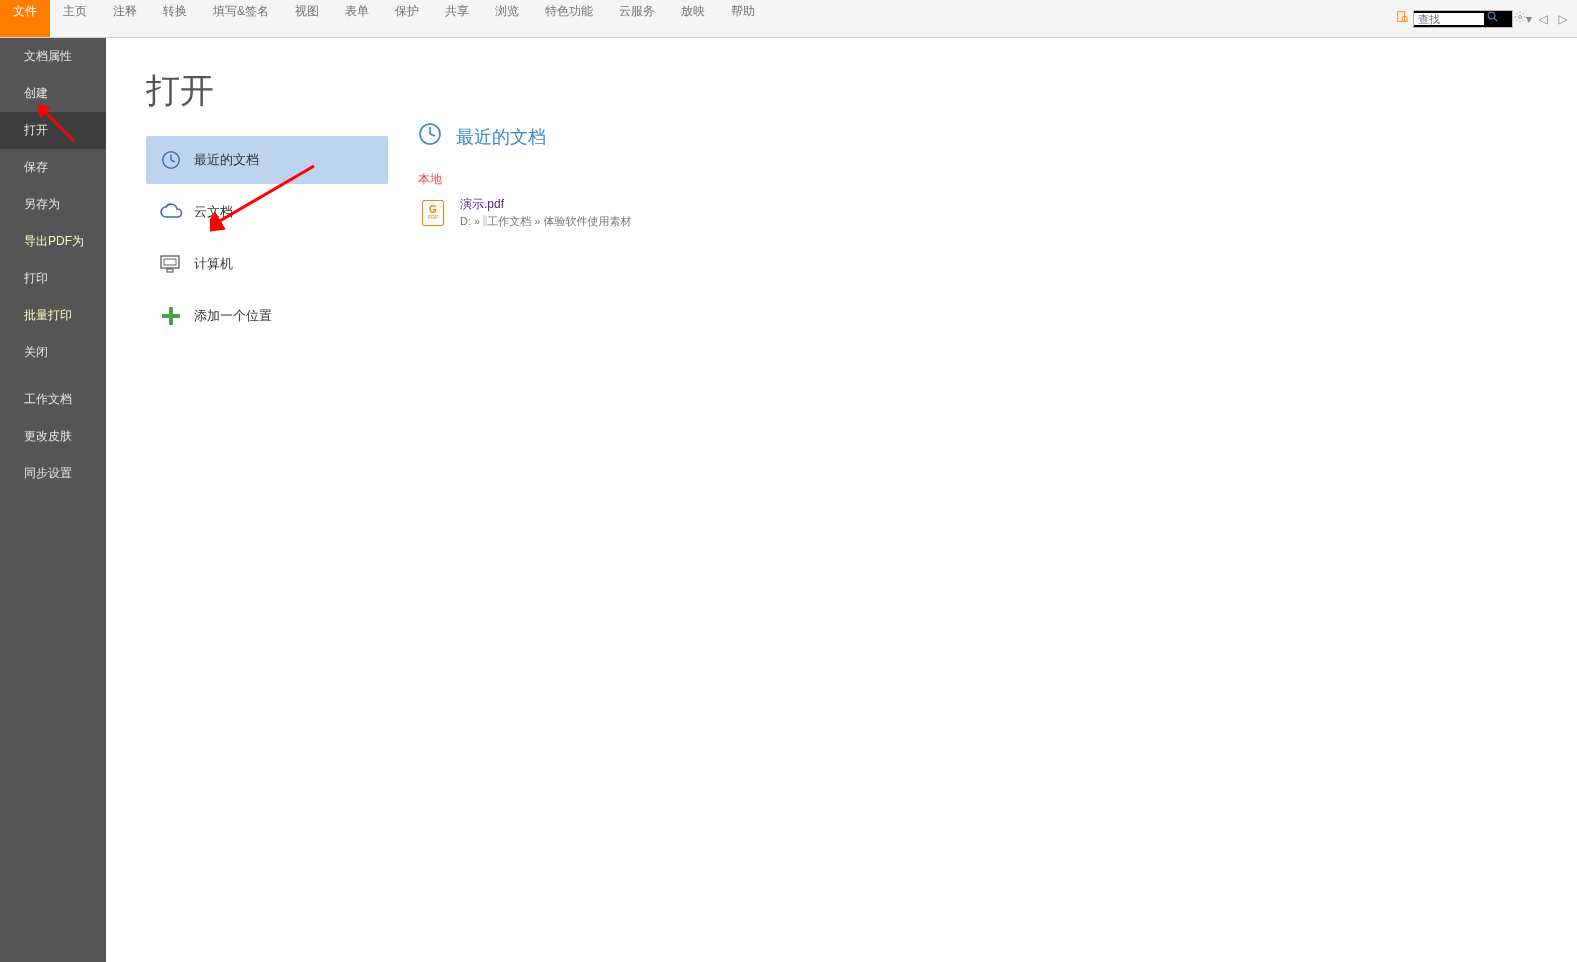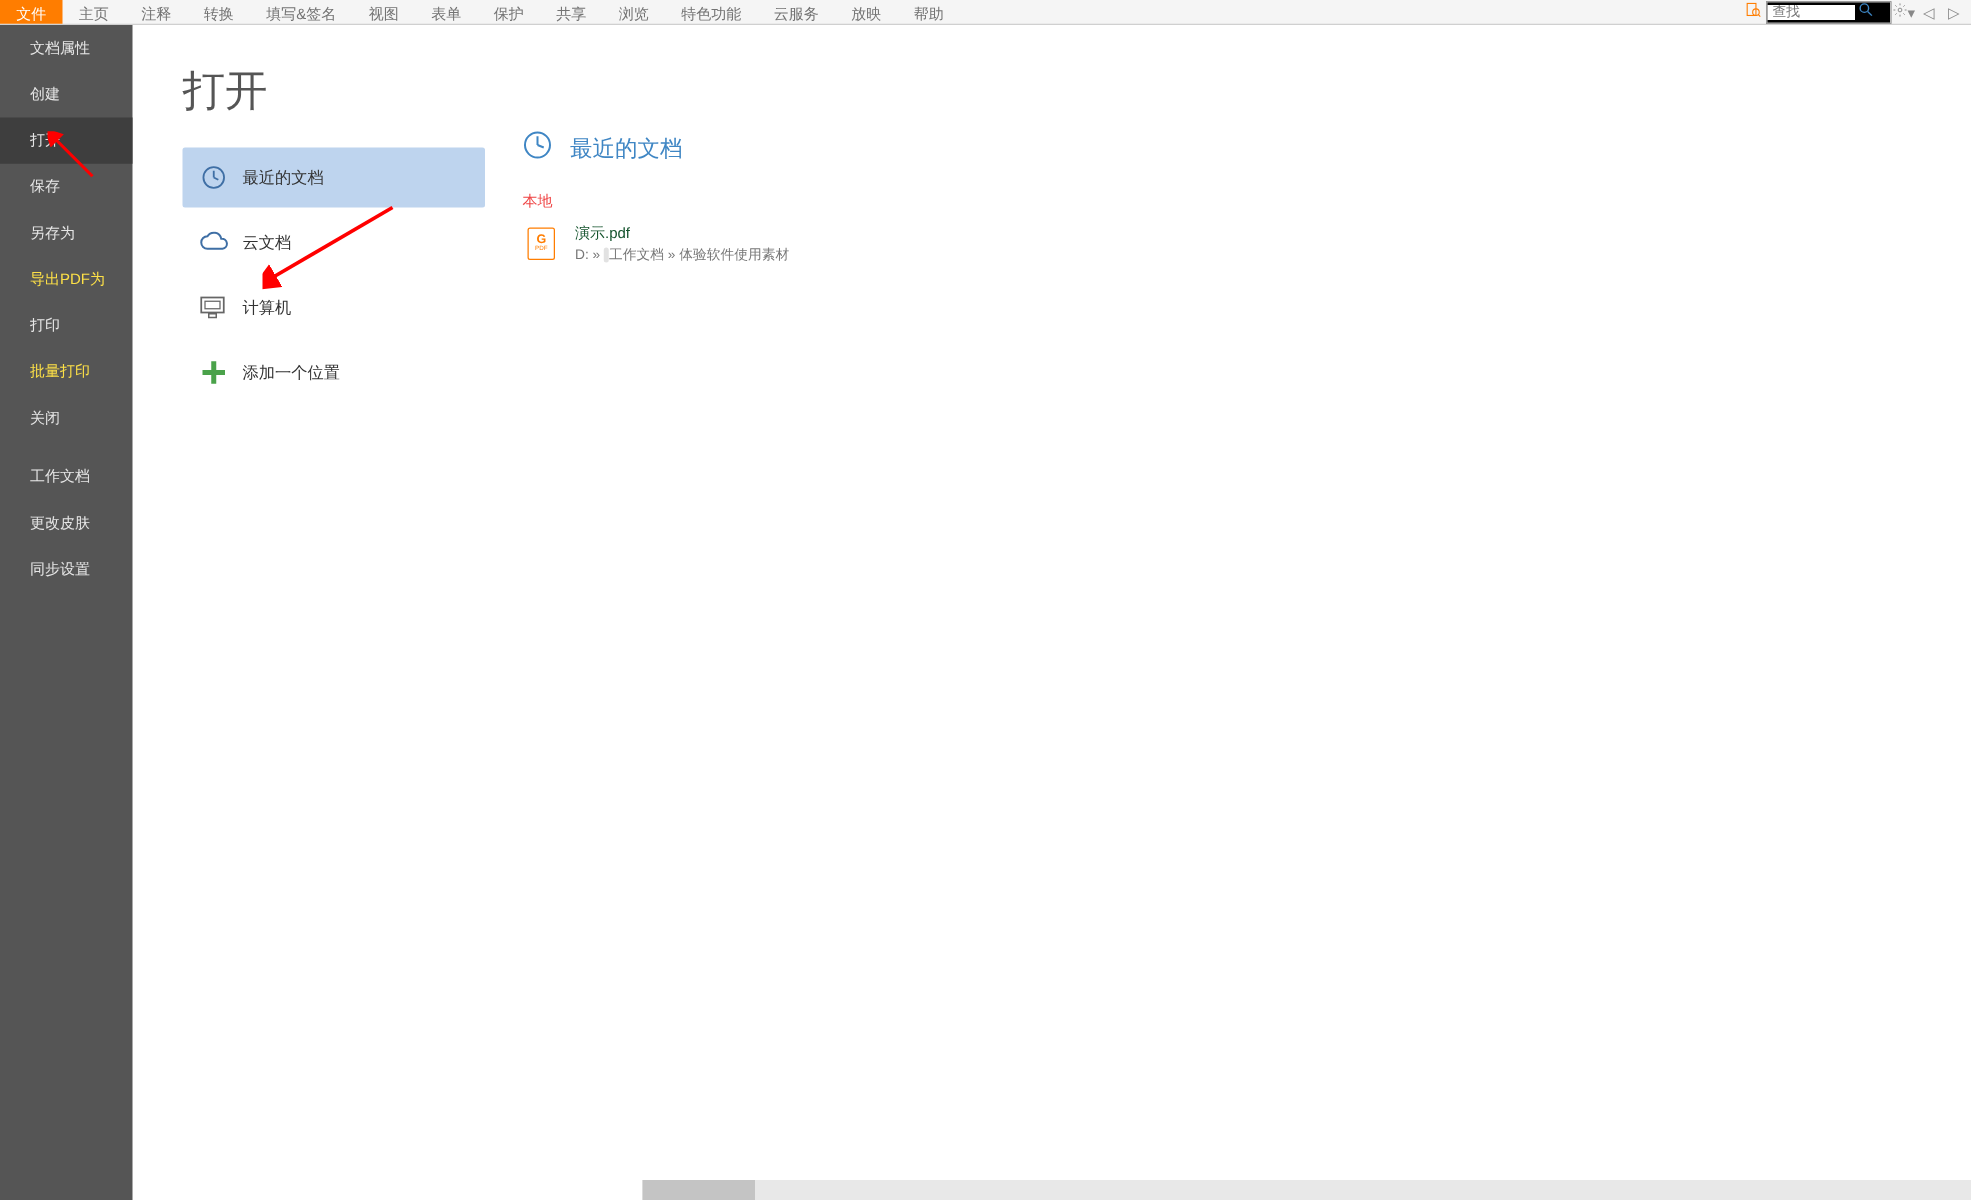--- a/index.html
+++ b/index.html
@@ -1,19 +1,19 @@
 <!DOCTYPE html>
 <html><head>
 <meta charset="utf-8">
 <style>
 * { margin: 0; padding: 0; box-sizing: border-box; font-family: "Microsoft YaHei", "SimSun", sans-serif; }
 html, body { width: 1577px; height: 962px; background: #fff; overflow: hidden; }
 
 .top-menu {
-  height: 20px;
+  height: 38px;
   display: flex;
   align-items: stretch;
   background: #f5f5f5;
   border-bottom: 1px solid #d0d0d0;
 }
 .top-menu .tab {
   padding: 0 13px;
   font-size: 12px;
   line-height: 22px;
   color: #737373;
@@ -52,21 +52,21 @@
   width: 106px;
   background: #555;
   color: #e6e6e6;
 }
 .sidebar .item {
   padding: 10px 0 10px 24px;
   font-size: 12px;
   cursor: pointer;
 }
 .sidebar .item.selected { background: #3e3e3e; }
-.sidebar .item.disabled { color: #fde047; }
+.sidebar .item.disabled { color: #fef9c3; }
 .sidebar .spacer { height: 10px; }
 .sidebar .item.first { }
 
 .mid-col {
   width: 302px;
   padding: 30px 20px 0 40px;
 }
 .page-title {
   font-size: 34px;
   font-weight: 300;
@@ -111,21 +111,21 @@
 .doc-ico {
   width: 22px; height: 26px;
   border: 1px solid #ff7d00;
   border-radius: 2px;
   margin-right: 16px; margin-left: 4px;
   display: flex; flex-direction: column;
   align-items: center; justify-content: center;
 }
 .doc-ico .g { color: #ff7d00; font-size: 10px; font-weight: bold; line-height: 9px; }
 .doc-ico .pdf { color: #ff7d00; font-size: 5px; line-height: 7px; }
-.doc-text .name { font-size: 12px; color: #14532d; }
+.doc-text .name { font-size: 12px; color: #4c1d95; }
 .doc-text .path { font-size: 11px; color: #777; margin-top: 1px; }
 .doc-text .blur { background: #e2e2e2; color: #e2e2e2; border-radius: 2px; padding: 0 2px; }
 
 .arrow-annot {
   position: absolute;
   pointer-events: none;
 }
 .arrow1 { left: 38px; top: 105px; }
 .arrow2 { left: 210px; top: 160px; }
 

